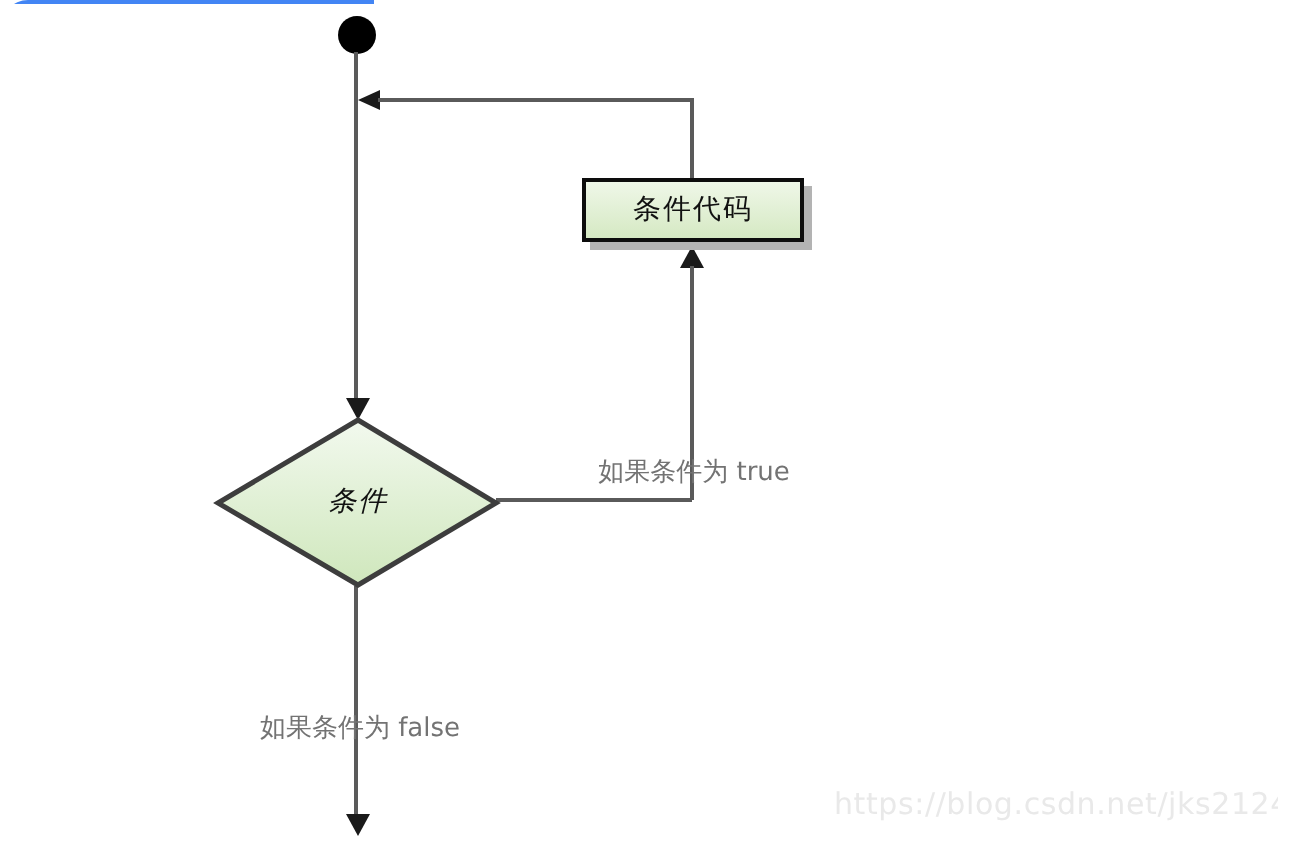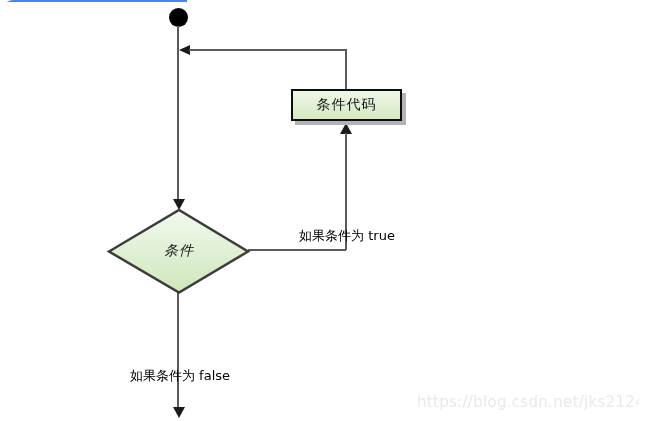--- a/index.html
+++ b/index.html
@@ -51,24 +51,24 @@
 
   .diamond-svg { position:absolute; left:104px; top:205px; }
   .diamond-label {
     position:absolute; left:104px; top:205px; width:150px; height:92px;
     display:flex; align-items:center; justify-content:center;
     font-size:14px; color:#111111; letter-spacing:1px;font-style:italic;
   }
 
   .edge-label {
     position:absolute; transform:translateX(-50%);
-    font-size:13px; color:#000000; white-space:nowrap;
+    font-size:13px; color:#737373; white-space:nowrap;
   }
   .label-true  { left:347px; top:227px; }
-  .label-false { left:180px; top:355px;margin-top:12px; }
+  .label-false { left:180px; top:355px; }
 
   .watermark {
     position:absolute; left:417px; top:393px;
     font-size:15px; color:#e9e9e9; letter-spacing:0.3px; white-space:nowrap;
   }
 </style>
 </head>
 <body>
 
 <div class="canvas">

